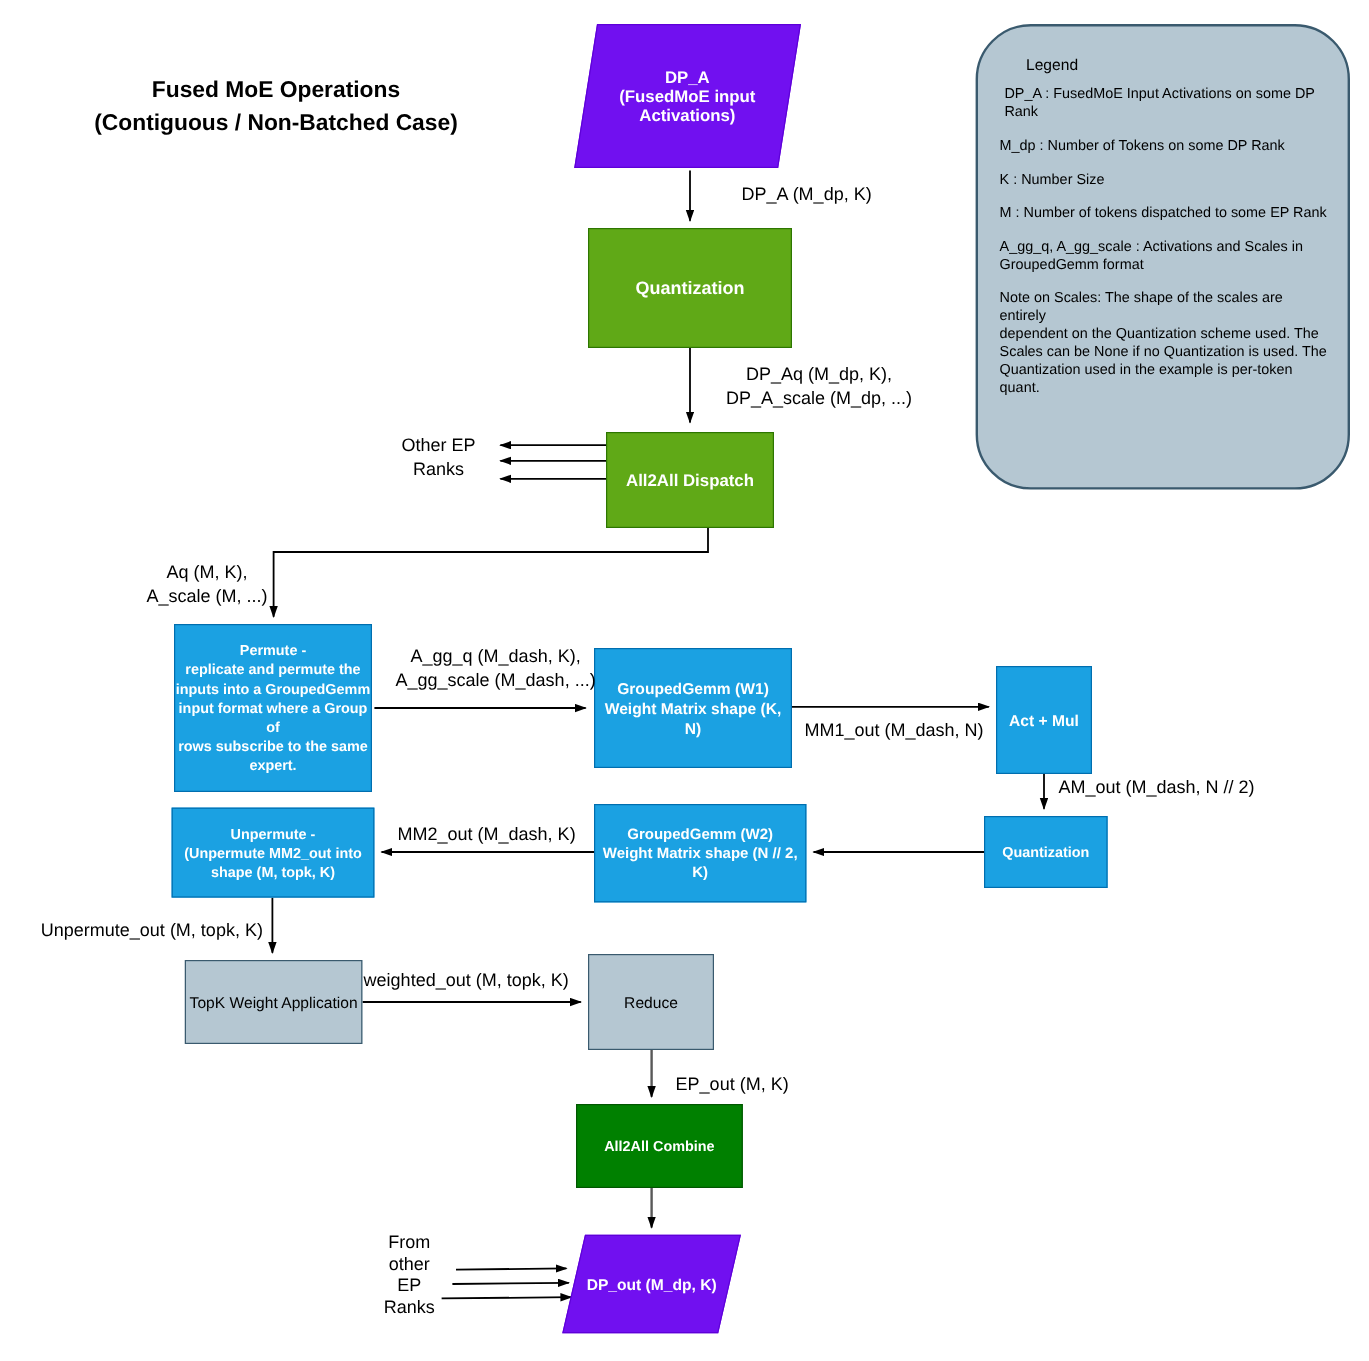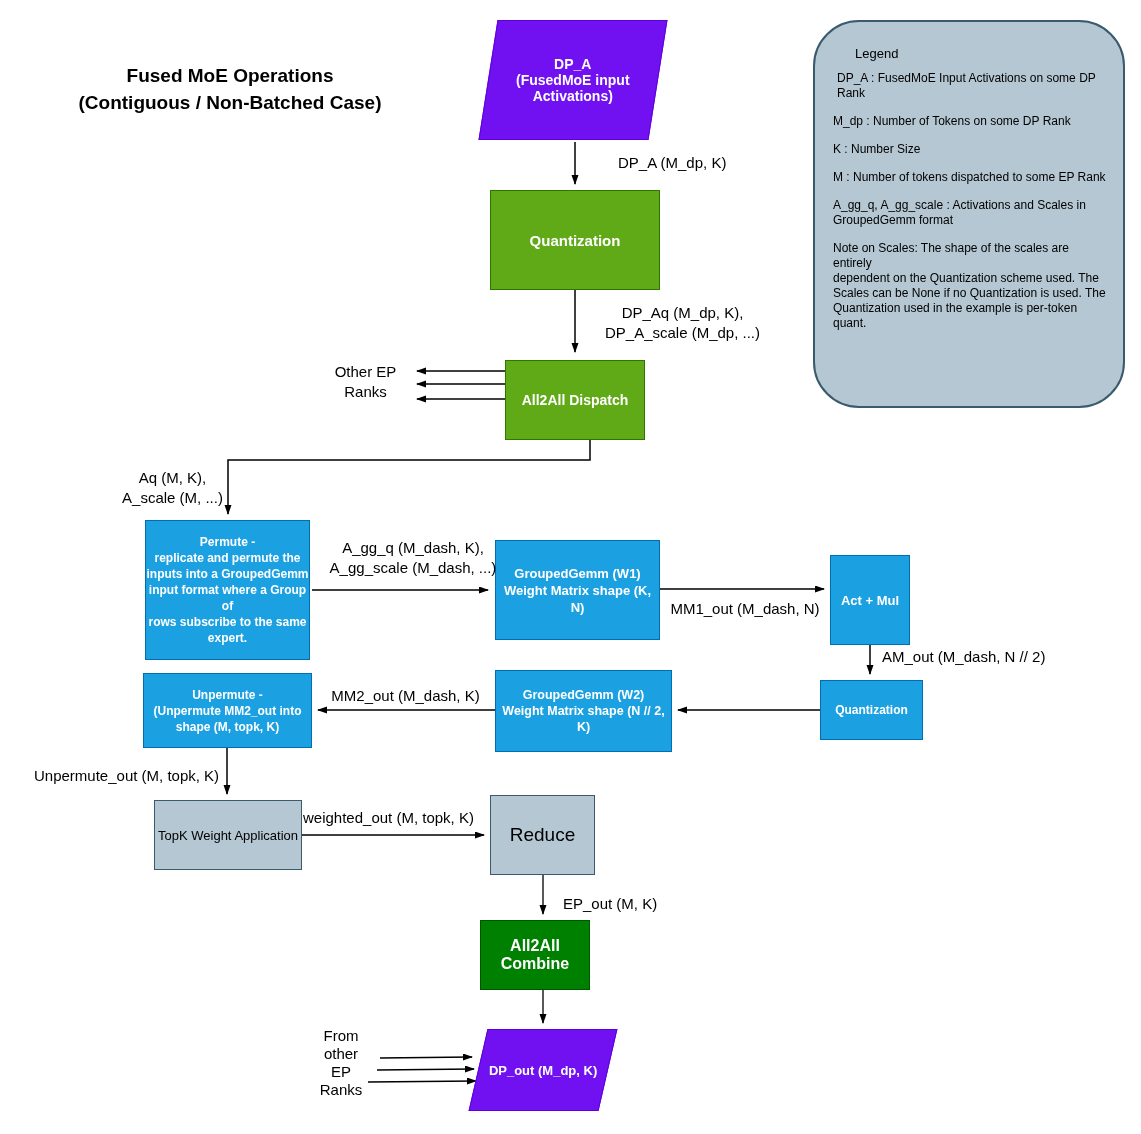--- a/index.html
+++ b/index.html
@@ -109,25 +109,25 @@
   <div class="node blue" style="left:143px;top:673px;width:169px;height:75px;font-size:12px;line-height:16px;">
     <span>Unpermute -
 (Unpermute MM2_out into
 shape (M, topk, K)</span>
   </div>
 
   <div class="node grayb" style="left:154px;top:800px;width:148px;height:70px;font-size:13px;">
     <span>TopK Weight Application</span>
   </div>
 
-  <div class="node grayb" style="left:490px;top:795px;width:105px;height:80px;font-size:19px;">
+  <div class="node grayb" style="left:490px;top:795px;width:105px;height:80px;font-size:13px;">
     <span>Reduce</span>
   </div>
 
-  <div class="node darkgreen" style="left:480px;top:920px;width:110px;height:70px;font-size:16px;">
+  <div class="node darkgreen" style="left:480px;top:920px;width:139px;height:70px;font-size:12px;">
     <span>All2All Combine</span>
   </div>
 
   <div class="node purple skew-b" style="left:478px;top:1029px;width:130px;height:82px;font-size:13px;">
     <span>DP_out (M_dp, K)</span>
   </div>
 
   <div class="elabel" style="left:618px;top:153px;">DP_A (M_dp, K)</div>
   <div class="elabel center" style="left:600px;top:303px;width:165px;">DP_Aq (M_dp, K),
 DP_A_scale (M_dp, ...)</div>

